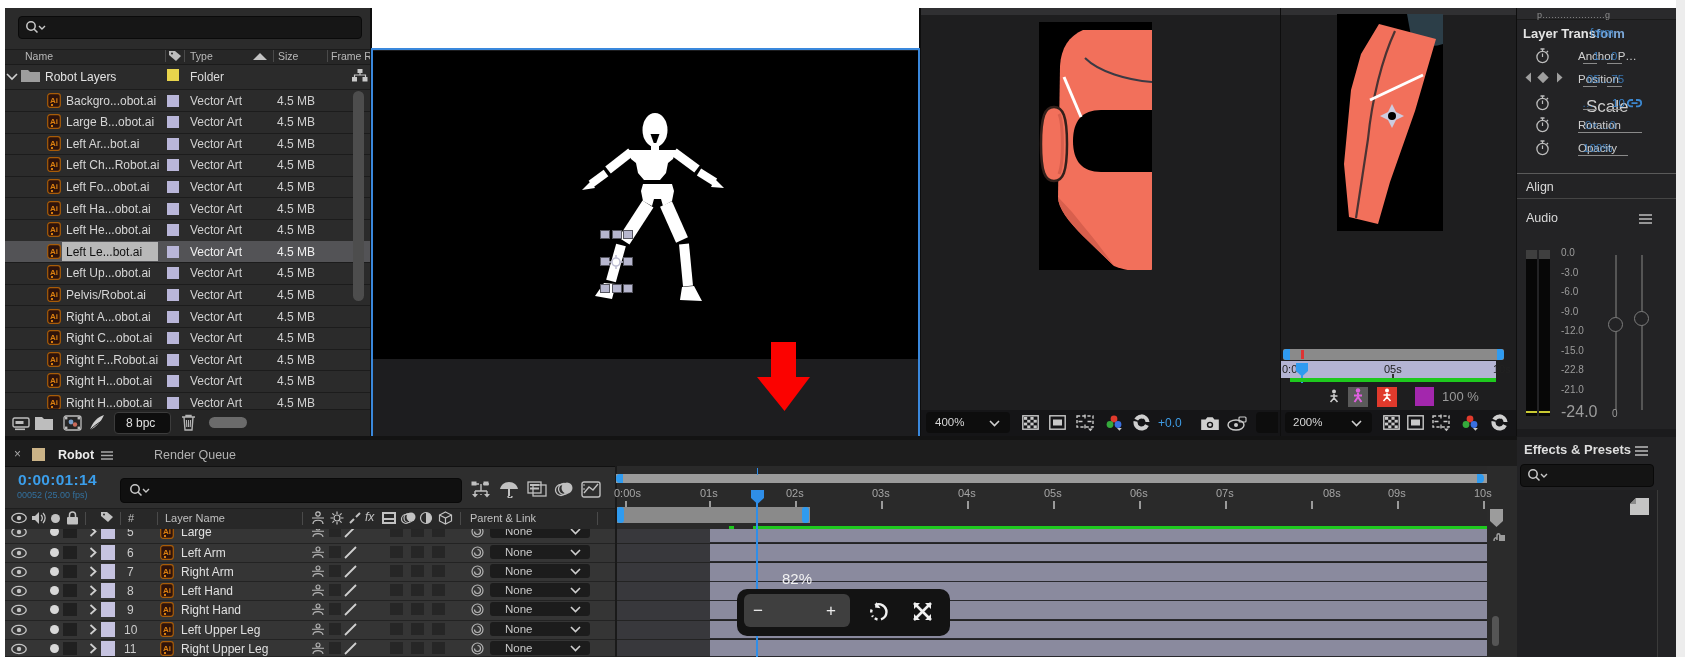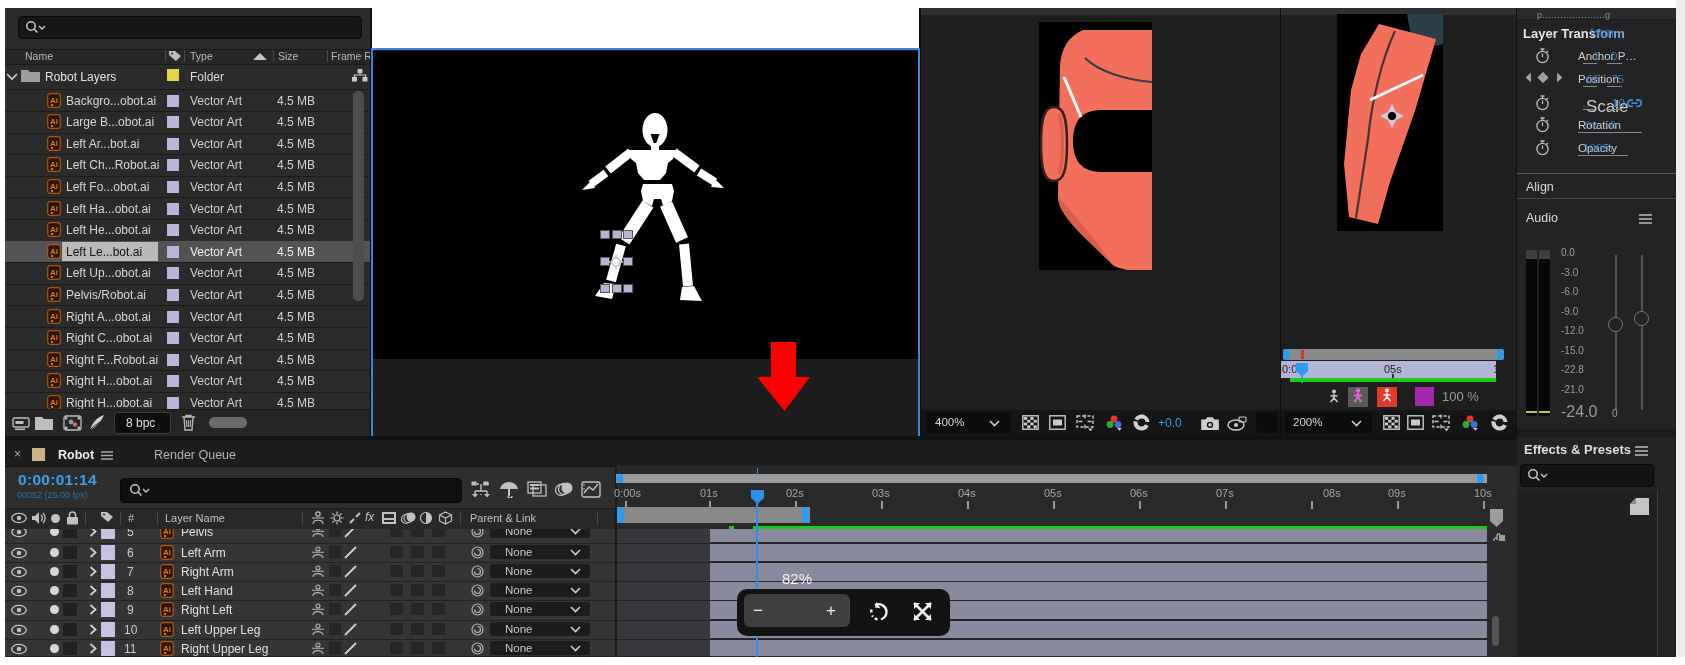--- a/index.html
+++ b/index.html
@@ -820,21 +820,21 @@
         <svg class="abs" style="left:84px;top:-3px" width="8" height="11" viewBox="0 0 8 11">
           <path d="M1.5 1 L6.5 5.5 L1.5 10" fill="none" stroke="#cfcfcf" stroke-width="1.8"></path>
         </svg>
         <div class="abs" style="left:96px;top:-5px;width:14px;height:15px;background:#c6c3e0;"></div>
         <div class="t" style="left:122px;top:-4px;font-size:12px;color:#cccccc;">5</div>
         <svg class="abs" style="left:155px;top:-5px" width="14" height="15" viewBox="0 0 14 15">
           <rect x="0.7" y="0.7" width="12.6" height="13.6" rx="2.5" fill="#2e130b" stroke="#a85c08" stroke-width="1.2"></rect>
           <text x="3" y="9.5" font-size="8" font-weight="bold" fill="#d97f10" font-family="Liberation Sans">Ai</text>
           <rect x="4" y="11" width="2" height="2" fill="#d97f10"></rect>
         </svg>
-        <div class="t" style="left:176px;top:-4px;font-size:12px;color:#e0e0e0;">Pelvis</div>
+        <div class="t" style="left:176px;top:-4px;font-size:12px;color:#e0e0e0;">Large</div>
         <svg class="abs" style="left:306px;top:-4px" width="14" height="13" viewBox="0 0 14 13">
           <circle cx="7" cy="3" r="2" fill="none" stroke="#b5b5b5" stroke-width="1.1"></circle>
           <path d="M2 12 C2 7.5 12 7.5 12 12 M1 6.3 h12" stroke="#b5b5b5" stroke-width="1.1" fill="none"></path>
         </svg>
         <div class="abs" style="left:324px;top:-4px;width:12px;height:12px;background:#262626;"></div>
         <svg class="abs" style="left:339px;top:-4px" width="13" height="13" viewBox="0 0 13 13">
           <path d="M1 12 L12 1" stroke="#d0d0d0" stroke-width="1.8"></path>
         </svg>
         <div class="abs" style="left:385px;top:-4px;width:13px;height:12px;background:#262626;"></div>
         <div class="abs" style="left:406px;top:-4px;width:13px;height:12px;background:#262626;"></div>
@@ -984,21 +984,21 @@
         <svg class="abs" style="left:84px;top:3px" width="8" height="11" viewBox="0 0 8 11">
           <path d="M1.5 1 L6.5 5.5 L1.5 10" fill="none" stroke="#cfcfcf" stroke-width="1.8"></path>
         </svg>
         <div class="abs" style="left:96px;top:1px;width:14px;height:15px;background:#c6c3e0;"></div>
         <div class="t" style="left:122px;top:2px;font-size:12px;color:#cccccc;">9</div>
         <svg class="abs" style="left:155px;top:1px" width="14" height="15" viewBox="0 0 14 15">
           <rect x="0.7" y="0.7" width="12.6" height="13.6" rx="2.5" fill="#2e130b" stroke="#a85c08" stroke-width="1.2"></rect>
           <text x="3" y="9.5" font-size="8" font-weight="bold" fill="#d97f10" font-family="Liberation Sans">Ai</text>
           <rect x="4" y="11" width="2" height="2" fill="#d97f10"></rect>
         </svg>
-        <div class="t" style="left:176px;top:2px;font-size:12px;color:#e0e0e0;">Right Left</div>
+        <div class="t" style="left:176px;top:2px;font-size:12px;color:#e0e0e0;">Right Hand</div>
         <svg class="abs" style="left:306px;top:2px" width="14" height="13" viewBox="0 0 14 13">
           <circle cx="7" cy="3" r="2" fill="none" stroke="#b5b5b5" stroke-width="1.1"></circle>
           <path d="M2 12 C2 7.5 12 7.5 12 12 M1 6.3 h12" stroke="#b5b5b5" stroke-width="1.1" fill="none"></path>
         </svg>
         <div class="abs" style="left:324px;top:2px;width:12px;height:12px;background:#262626;"></div>
         <svg class="abs" style="left:339px;top:2px" width="13" height="13" viewBox="0 0 13 13">
           <path d="M1 12 L12 1" stroke="#d0d0d0" stroke-width="1.8"></path>
         </svg>
         <div class="abs" style="left:385px;top:2px;width:13px;height:12px;background:#262626;"></div>
         <div class="abs" style="left:406px;top:2px;width:13px;height:12px;background:#262626;"></div>

